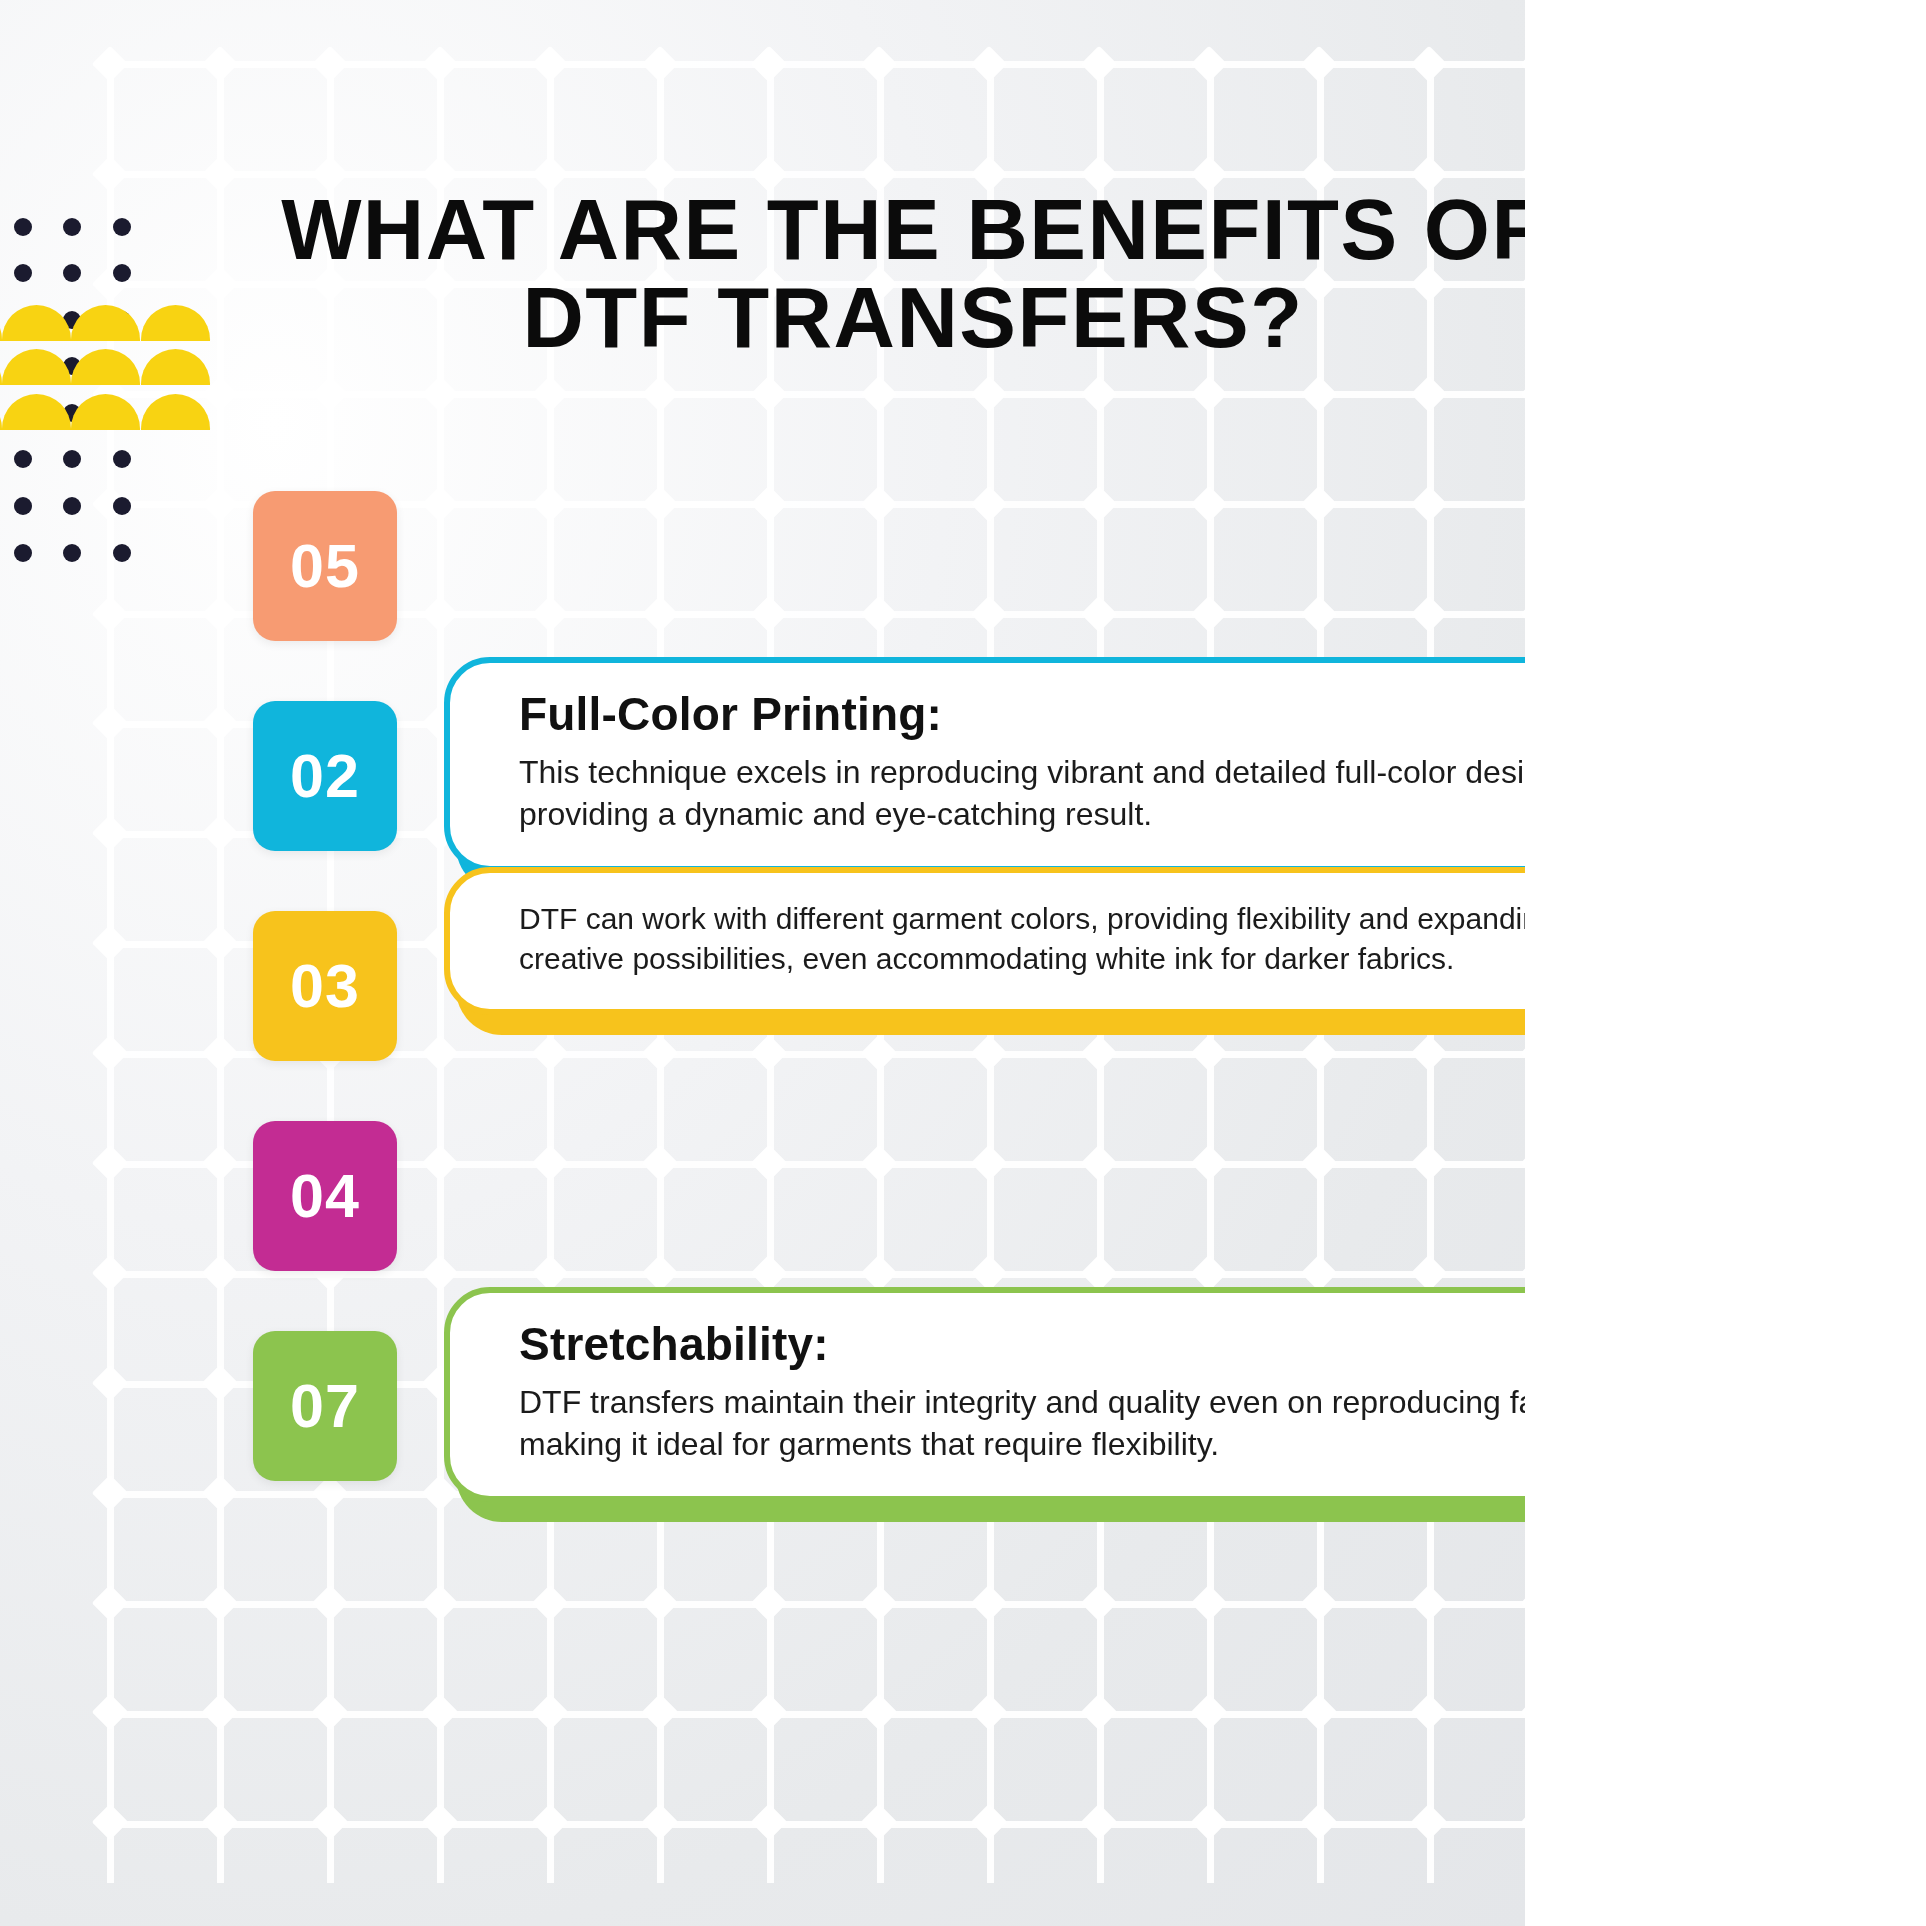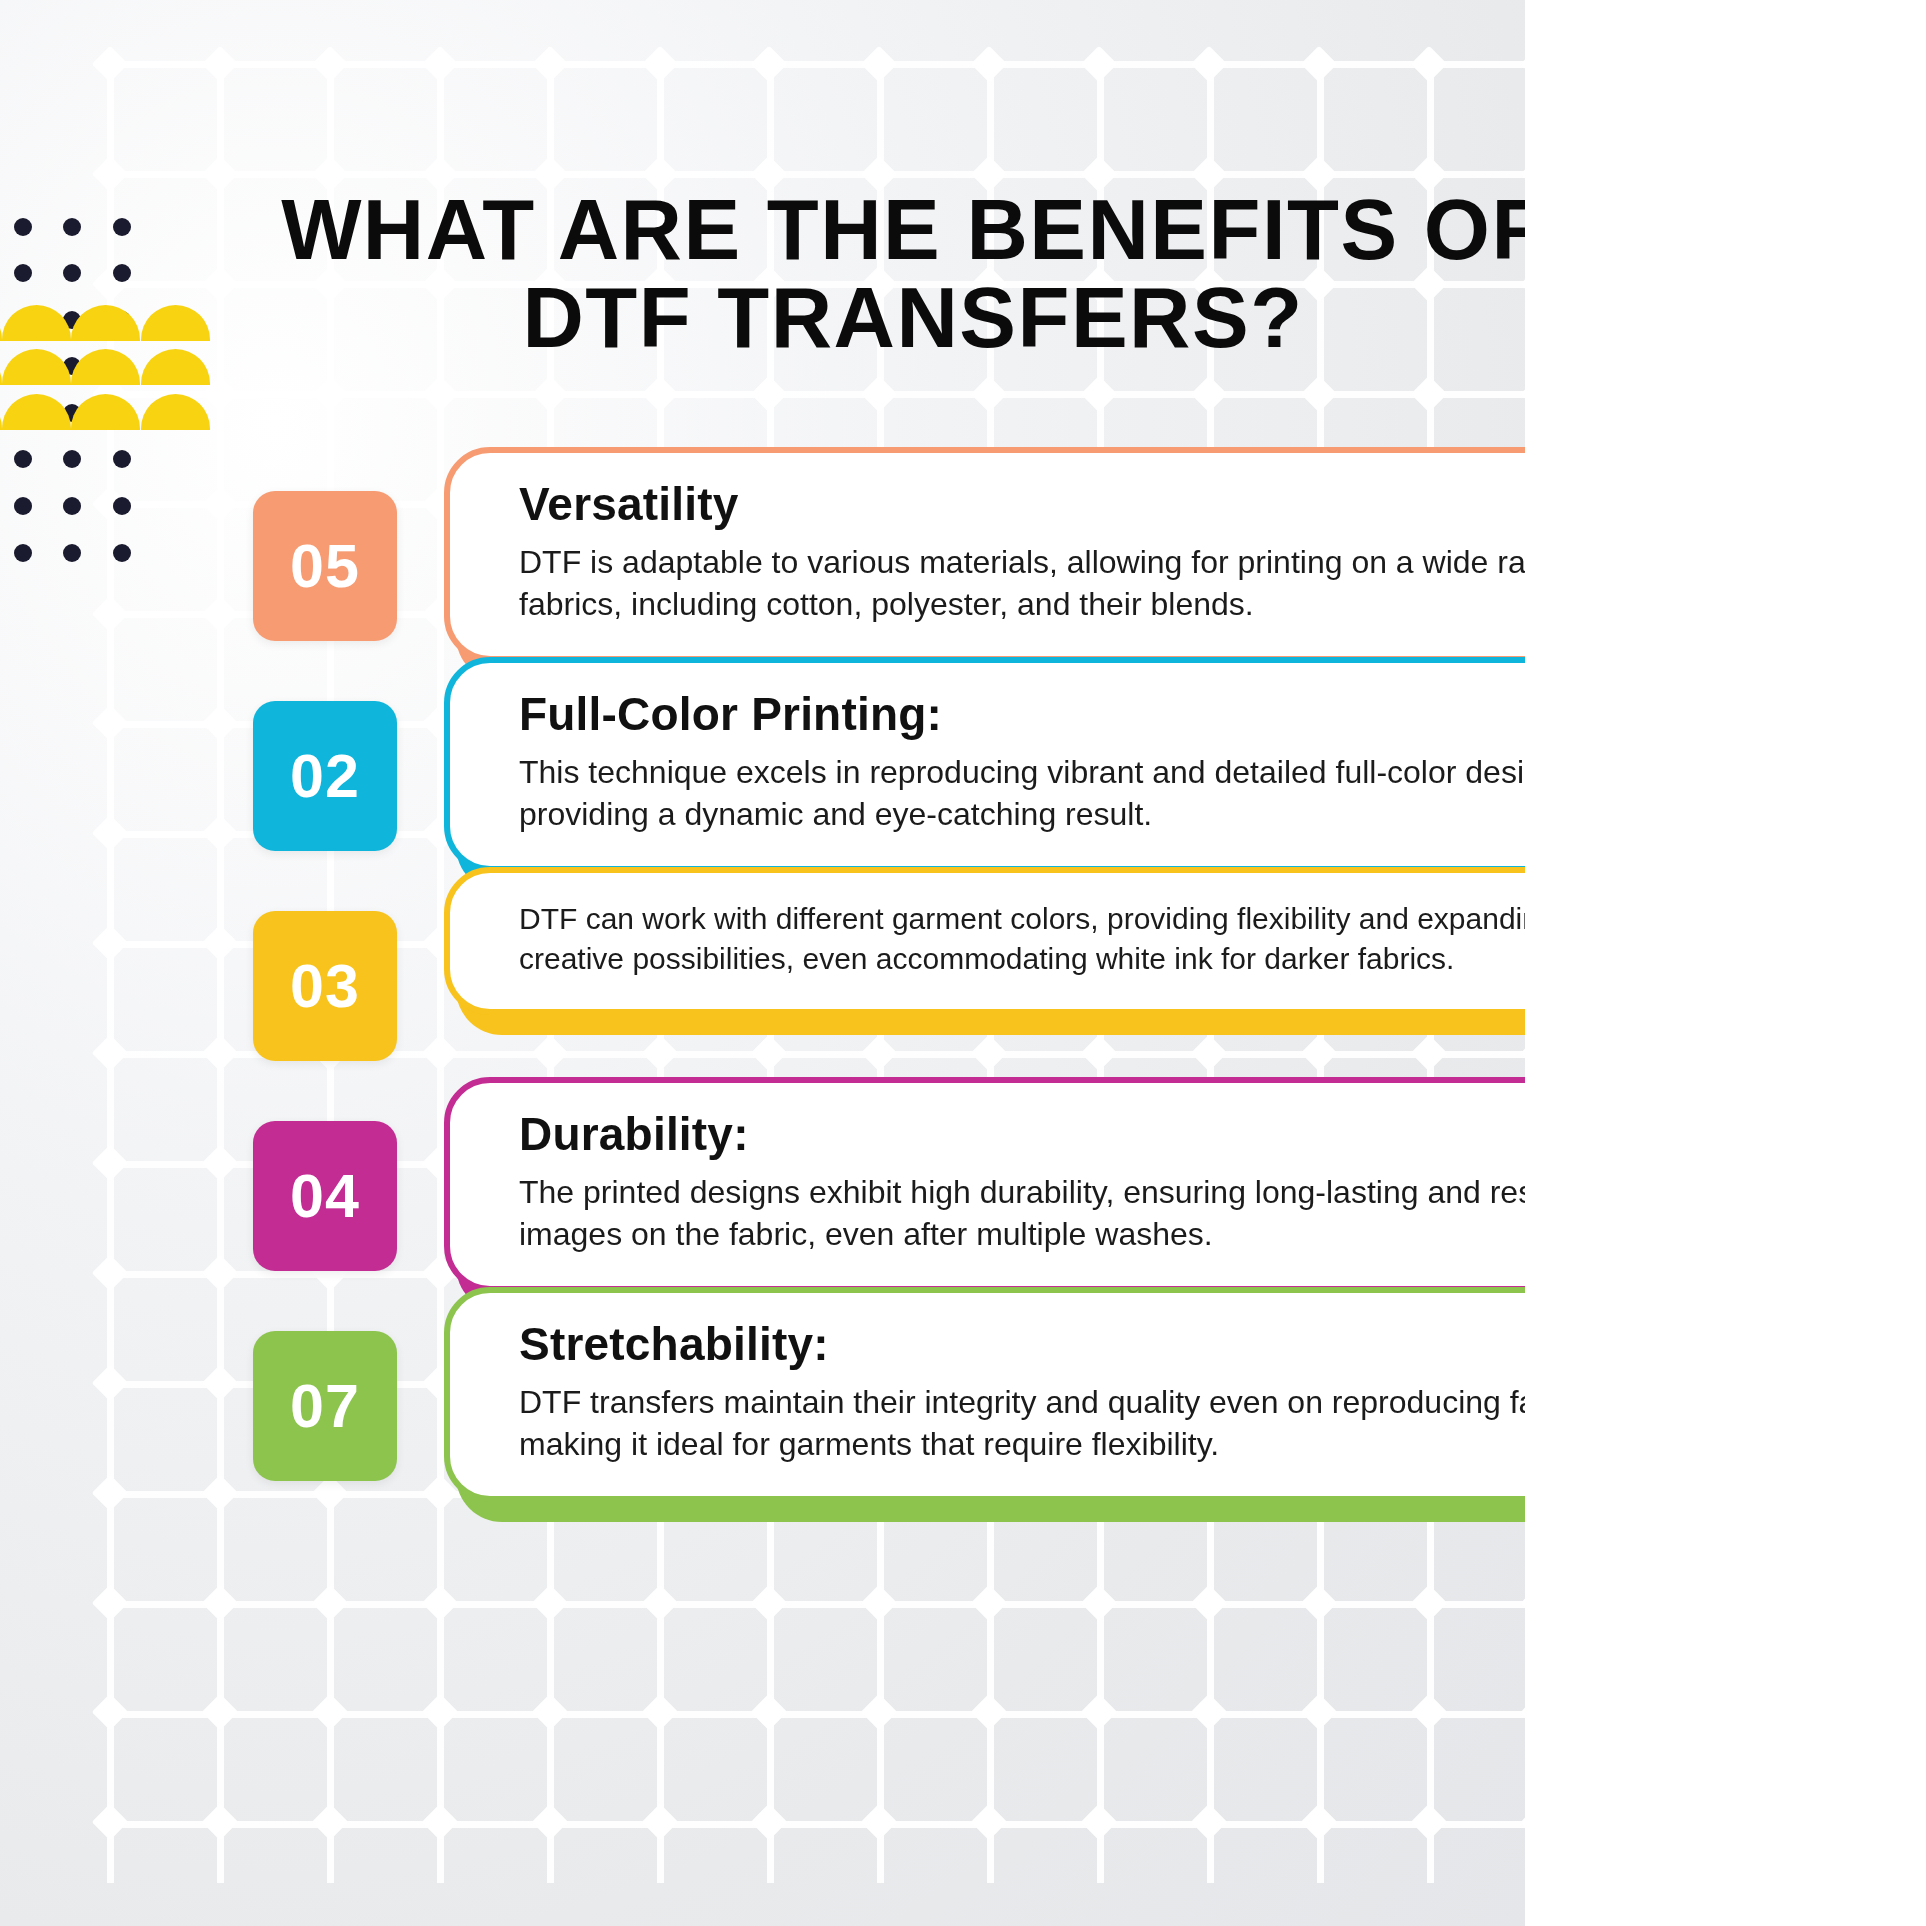--- a/index.html
+++ b/index.html
@@ -525,27 +525,20 @@
       <div class="semi" style="width: 69px; height: 36px; left: 141px; top: 394px; background: rgb(248, 211, 18);"></div>
     </div>
 
   <h1 class="title">WHAT ARE THE BENEFITS OF DTF TRANSFERS?</h1>
 
   <div class="cards" id="cards">
       <div class="card-row" style="position: absolute; left: 0px; top: 0px; width: 1927px;">
         <div class="badge" style="background: rgb(247, 155, 114); top: 44px;">
           <span>05</span>
         </div>
-        <div class="panel-wrap" style="top: 0px;">
-          <div class="panel-shadow" style="background: rgb(247, 155, 114);"></div>
-          <div class="panel" style="border-color: rgb(247, 155, 114);">
-            <h3>Versatility</h3>
-            <p>DTF is adaptable to various materials, allowing for printing on a wide range of fabrics, including cotton, polyester, and their blends.</p>
-          </div>
-        </div>
       </div>
       <div class="card-row" style="position: absolute; left: 0px; top: 210px; width: 1927px;">
         <div class="badge" style="background: rgb(16, 181, 220); top: 44px;">
           <span>02</span>
         </div>
         <div class="panel-wrap" style="top: 0px;">
           <div class="panel-shadow" style="background: rgb(16, 181, 220);"></div>
           <div class="panel" style="border-color: rgb(16, 181, 220);">
             <h3>Full-Color Printing:</h3>
             <p>This technique excels in reproducing vibrant and detailed full-color designs, providing a dynamic and eye-catching result.</p>
@@ -560,27 +553,20 @@
           <div class="panel-shadow" style="background: rgb(247, 195, 28);"></div>
           <div class="panel" style="border-color: rgb(247, 195, 28);">
             <p class="small">DTF can work with different garment colors, providing flexibility and expanding the creative possibilities, even accommodating white ink for darker fabrics.</p>
           </div>
         </div>
       </div>
       <div class="card-row" style="position: absolute; left: 0px; top: 630px; width: 1927px;">
         <div class="badge" style="background: rgb(195, 44, 147); top: 44px;">
           <span>04</span>
         </div>
-        <div class="panel-wrap" style="top: 0px;">
-          <div class="panel-shadow" style="background: rgb(195, 44, 147);"></div>
-          <div class="panel" style="border-color: rgb(195, 44, 147);">
-            <h3>Durability:</h3>
-            <p>The printed designs exhibit high durability, ensuring long-lasting and resilient images on the fabric, even after multiple washes.</p>
-          </div>
-        </div>
       </div>
       <div class="card-row" style="position: absolute; left: 0px; top: 840px; width: 1927px;">
         <div class="badge" style="background: rgb(140, 196, 78); top: 44px;">
           <span>07</span>
         </div>
         <div class="panel-wrap" style="top: 0px;">
           <div class="panel-shadow" style="background: rgb(140, 196, 78);"></div>
           <div class="panel" style="border-color: rgb(140, 196, 78);">
             <h3>Stretchability:</h3>
             <p>DTF transfers maintain their integrity and quality even on reproducing fabrics, making it ideal for garments that require flexibility.</p>

